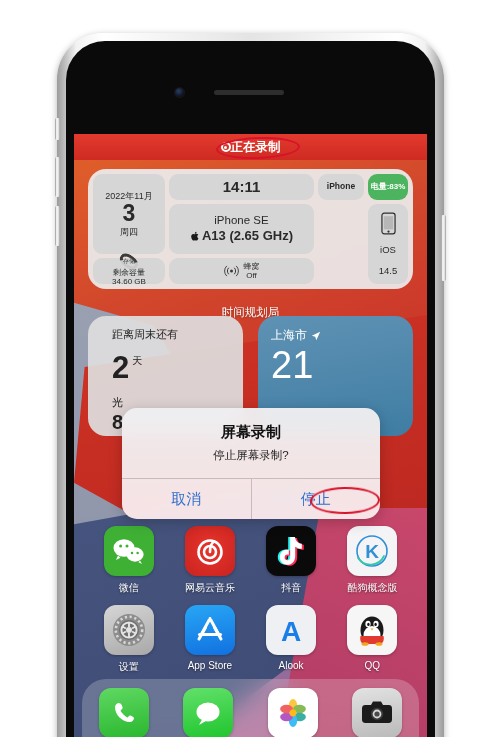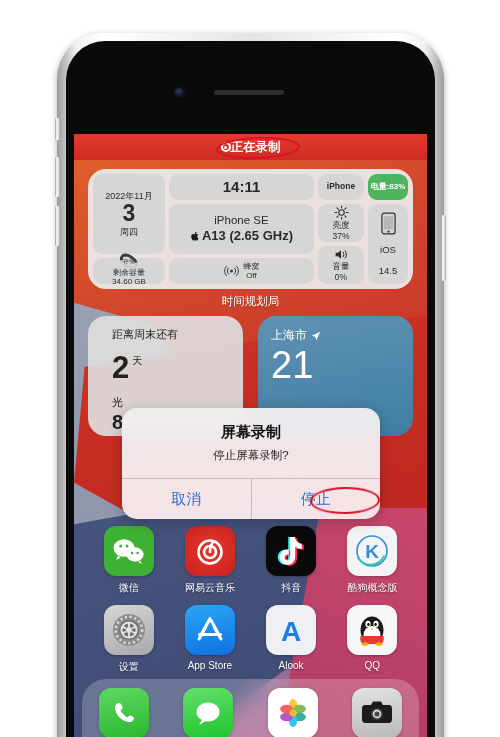--- a/index.html
+++ b/index.html
@@ -124,21 +124,21 @@
   
   .col-bv { grid-column:3; grid-row:2/4; display:flex; flex-direction:column; gap:4px; }
   .col-bv .cell { flex:1; }
   .row-conn { grid-column:2; grid-row:3; display:flex; gap:4px; }
   .row-conn .cell { flex:1; flex-direction:row; gap:5px; font-size:8.5px; }
   .ring { width:20px; height:20px; border-radius:50%;
           border:3px solid #3d3d3d; border-right-color:#c9c9c9; border-bottom-color:#c9c9c9;
           transform: rotate(35deg); display:flex; align-items:center; justify-content:center; }
   .ring span { transform: rotate(-35deg); font-size:6px; color:#4a4a4a; }
 
-  .widget-caption { position:absolute; left:0; top:160px; width:100%;
+  .widget-caption { position:absolute; left:0; top:171px; width:100%;
                     text-align:center; color:#fff; font-size:11.5px;
                     text-shadow: 0 1px 2px rgba(0,0,0,.35); }
 
   
   #widget-week {
     position:absolute; left:14px; top:182px; width:155px; height:120px;
     background: rgba(222,222,222,.93); border-radius:18px; padding:11px 24px;
     color:#222;
   }
   #widget-week .lbl { font-size:11px; }
@@ -276,40 +276,20 @@
             <path d="M5.4 3.4a5 5 0 0 0 0 7.2M12.6 3.4a5 5 0 0 1 0 7.2" stroke="#3a3a3a" stroke-width="1.2" fill="none" stroke-linecap="round"></path>
             <path d="M3 1.2a8 8 0 0 0 0 11.6M15 1.2a8 8 0 0 1 0 11.6" stroke="#3a3a3a" stroke-width="1.1" fill="none" stroke-linecap="round"></path>
           </svg>
           <span class="stk">
             <span>蜂窝</span>
             <span>Off</span>
           </span>
         </div>
       </div>
 
-      <div class="col-bv">
-        <div class="cell c-bri">
-          <svg width="15" height="15" viewBox="0 0 18 18">
-            <circle cx="9" cy="9" r="3.3" fill="none" stroke="#2e2e2e" stroke-width="1.3"></circle>
-            <g stroke="#2e2e2e" stroke-width="1.3" stroke-linecap="round">
-              <path d="M9 1.2v2.1M9 14.7v2.1M1.2 9h2.1M14.7 9h2.1M3.5 3.5l1.5 1.5M13 13l1.5 1.5M14.5 3.5 13 5M5 13l-1.5 1.5"></path>
-            </g>
-          </svg>
-          <span>亮度</span>
-          <span>37%</span>
-        </div>
-        <div class="cell c-vol" style="grid-row:auto;grid-column:auto;font-size:8.5px;gap:1px">
-          <svg width="15" height="13" viewBox="0 0 18 15">
-            <path d="M2 5.5h2.8L8.4 2.3v10.4L4.8 9.5H2z" fill="#2e2e2e"></path>
-            <path d="M11 4.8a4 4 0 0 1 0 5.4M13.3 3a6.6 6.6 0 0 1 0 9" stroke="#2e2e2e" stroke-width="1.2" fill="none" stroke-linecap="round"></path>
-          </svg>
-          <span>音量</span>
-          <span>0%</span>
-        </div>
-      </div>
 
       <div class="cell c-ios">
         <svg width="15" height="23" viewBox="0 0 16 24">
           <rect x="1" y="1" width="14" height="22" rx="2.4" fill="none" stroke="#2e2e2e" stroke-width="1.3"></rect>
           <rect x="3" y="4.2" width="10" height="14" fill="#2e2e2e" opacity=".18"></rect>
           <circle cx="8" cy="20.6" r="1.2" fill="#2e2e2e"></circle>
         </svg>
         <span>iOS</span>
         <span>14.5</span>
       </div>

